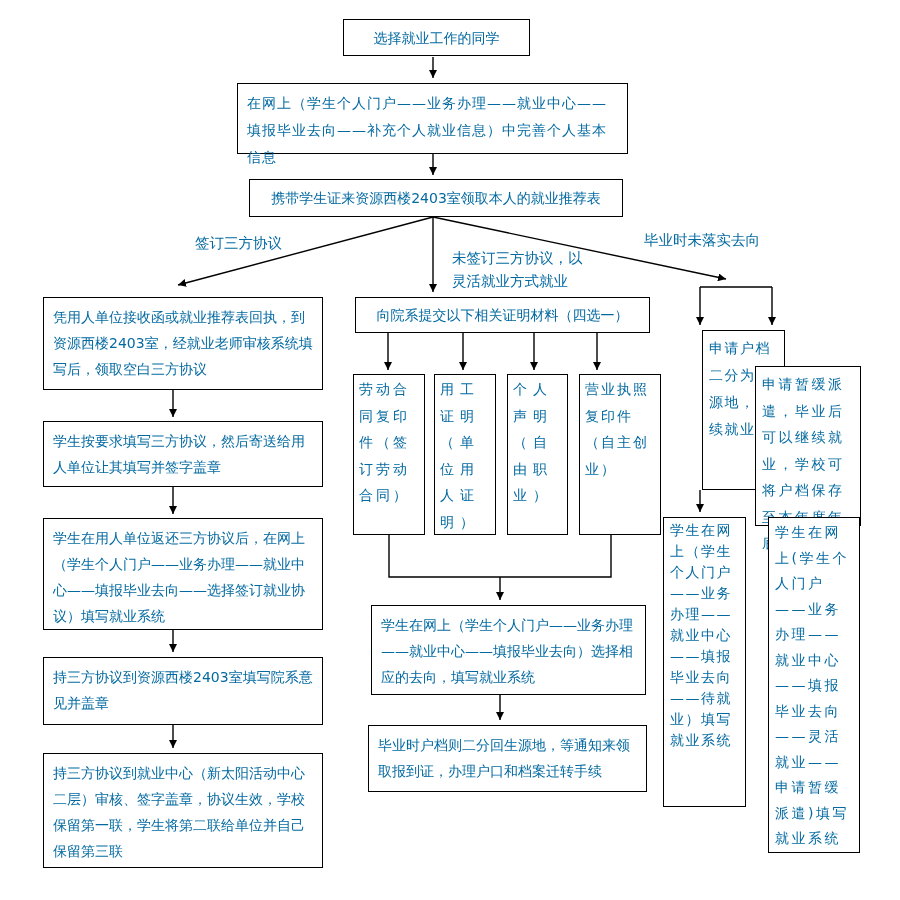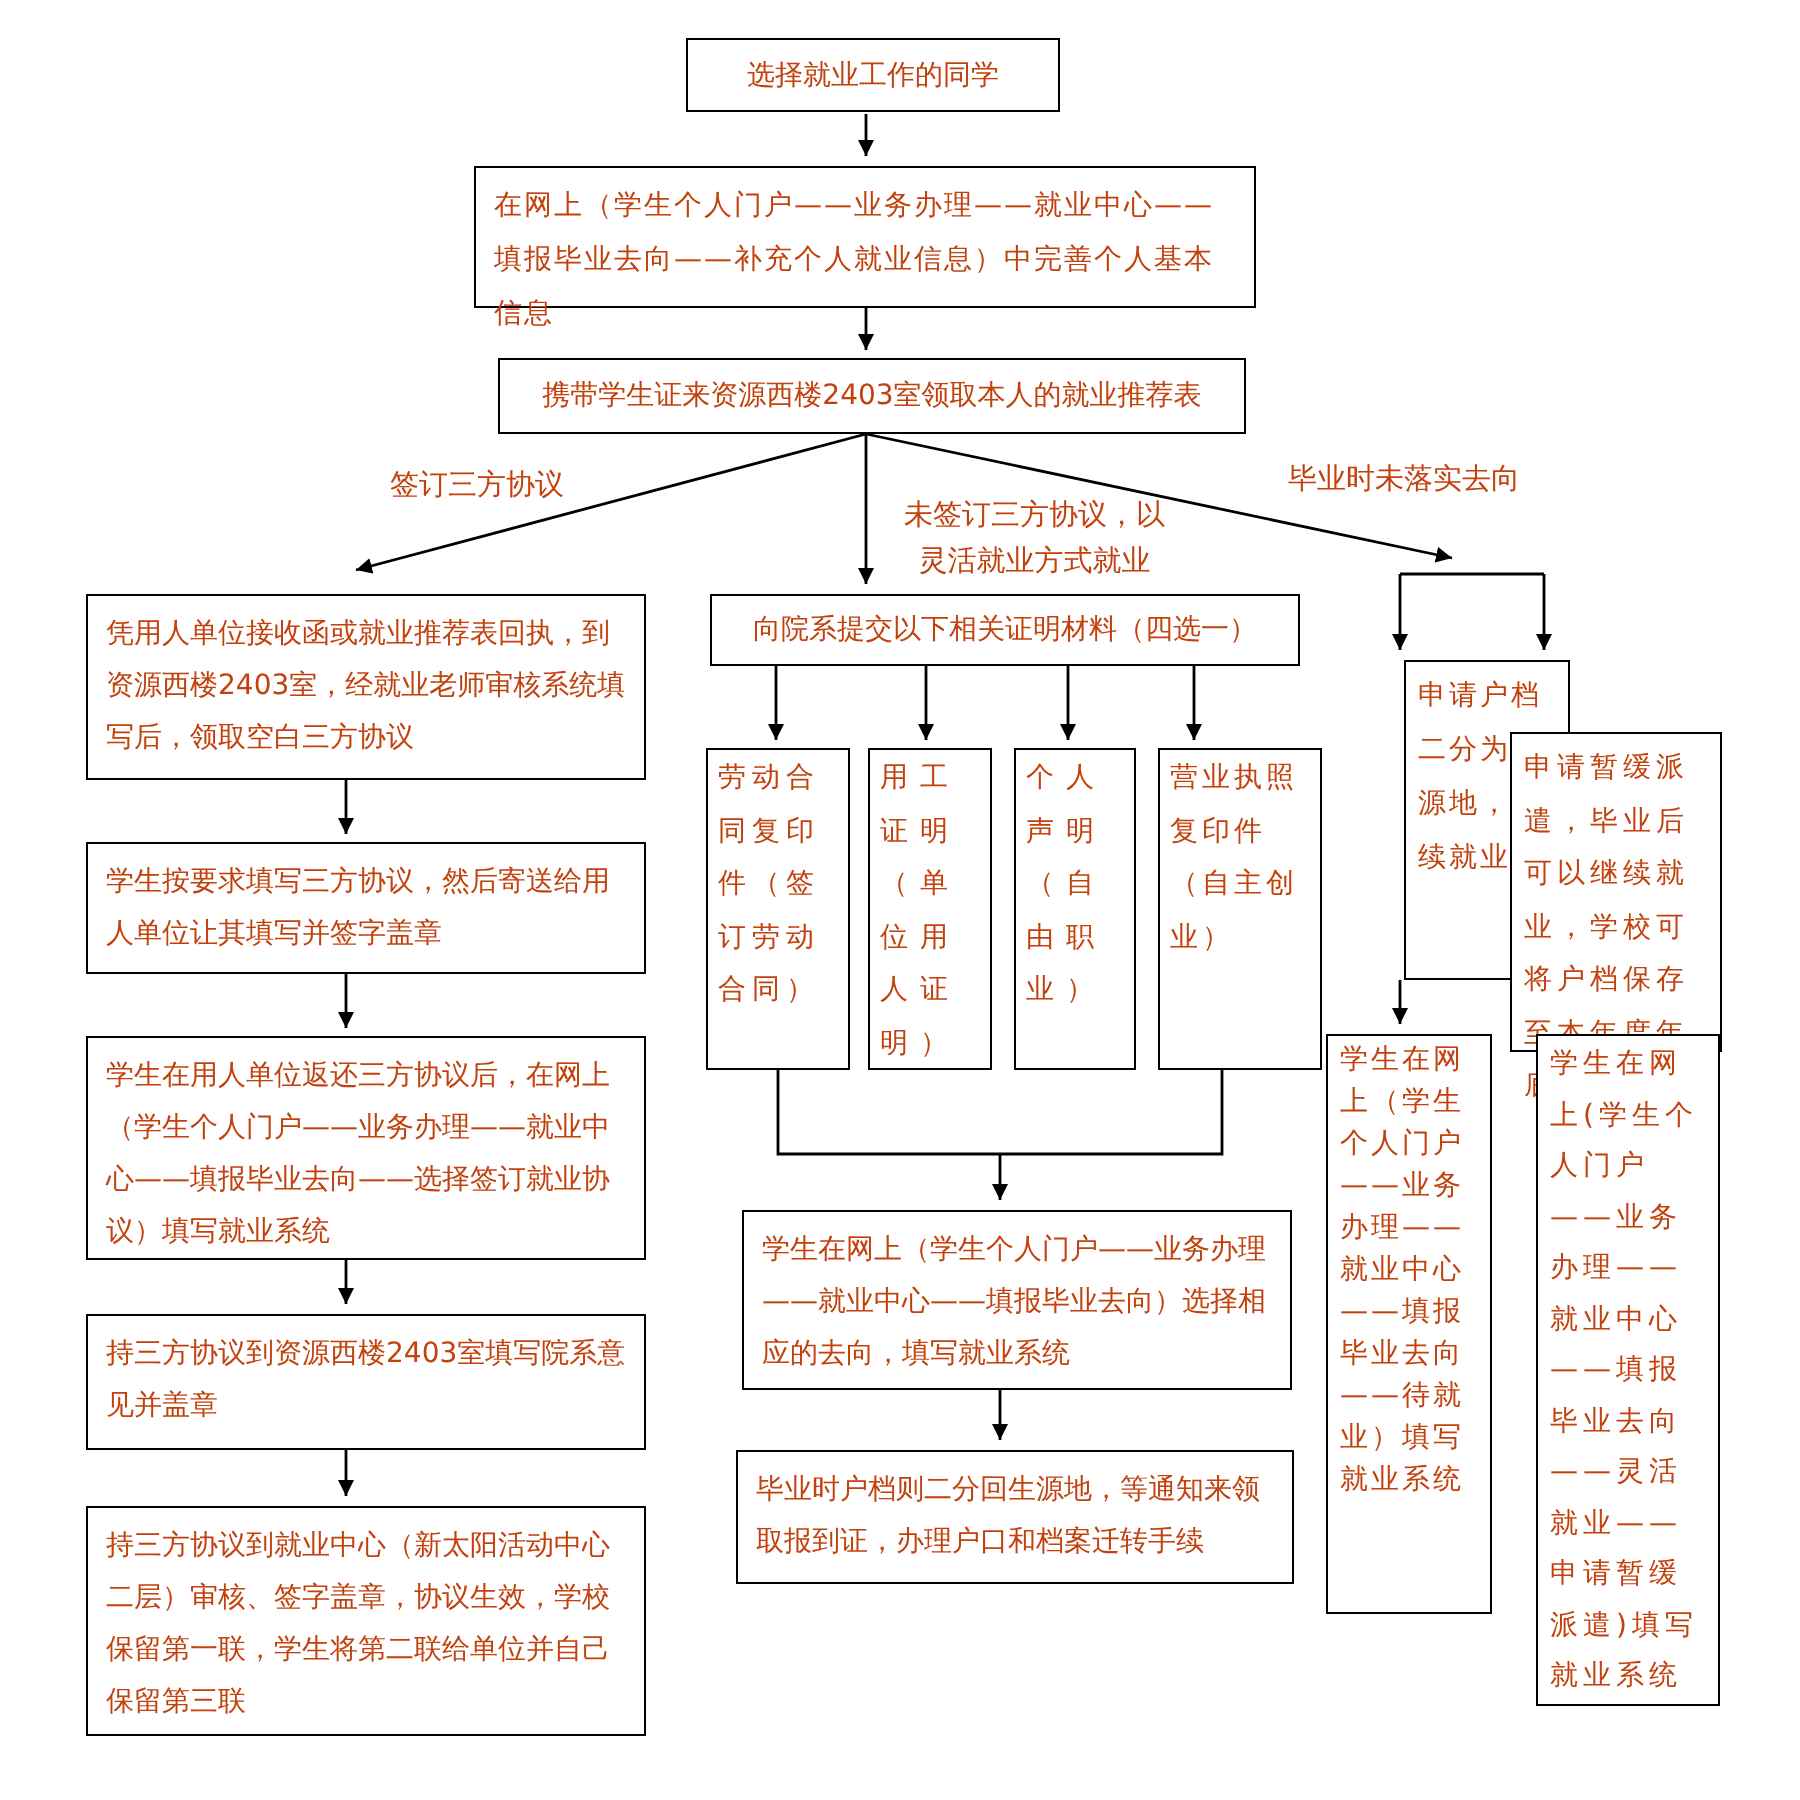--- a/index.html
+++ b/index.html
@@ -1,19 +1,19 @@
 <!DOCTYPE html>
 <html><head>
 <meta charset="utf-8">
 <style>
   html,body{margin:0;padding:0;background:#ffffff;}
   .canvas{
     position:relative;width:900px;height:900px;background:#ffffff;
     font-family:"DejaVu Sans","Liberation Sans",sans-serif;
-    color:#c2410c;
+    color:#0369a1;
   }
   .connectors{position:absolute;left:0;top:0;}
   .node{
     position:absolute;box-sizing:border-box;background:#fff;
     border:1.5px solid #000;font-size:14px;line-height:26px;
     padding:6px 9px;letter-spacing:0;word-break:break-all;
   }
   .center{display:flex;align-items:center;justify-content:center;text-align:center;padding:0 4px;}
   .vbox{padding:1px 5px;line-height:26.5px;}
   .flabel{position:absolute;font-size:14.5px;line-height:23px;white-space:pre-line;margin-left:12px;}
@@ -61,21 +61,21 @@
     </g>
   </svg>
 
   <div class="node center" style="left:343px;top:19px;width:187px;height:37px;">选择就业工作的同学</div>
 
   <div class="node" style="left:237px;top:83px;width:391px;height:71px;letter-spacing:1px;line-height:27px;">在网上（学生个人门户——业务办理——就业中心——填报毕业去向——补充个人就业信息）中完善个人基本信息</div>
 
   <div class="node center" style="left:249px;top:179px;width:374px;height:38px;">携带学生证来资源西楼2403室领取本人的就业推荐表</div>
 
   <div class="flabel" style="left:183px;top:232px;">签订三方协议</div>
-  <div class="flabel" style="left:440px;top:247px;text-align:center;">未签订三方协议，以
+  <div class="flabel" style="left:440px;top:247px;">未签订三方协议，以
 灵活就业方式就业</div>
   <div class="flabel" style="left:632px;top:229px;text-align:right;">毕业时未落实去向</div>
 
   <div class="node" style="left:43px;top:297px;width:280px;height:93px;">凭用人单位接收函或就业推荐表回执，到资源西楼2403室，经就业老师审核系统填写后，领取空白三方协议</div>
   <div class="node" style="left:43px;top:421px;width:280px;height:66px;">学生按要求填写三方协议，然后寄送给用人单位让其填写并签字盖章</div>
   <div class="node" style="left:43px;top:518px;width:280px;height:112px;">学生在用人单位返还三方协议后，在网上（学生个人门户——业务办理——就业中心——填报毕业去向——选择签订就业协议）填写就业系统</div>
   <div class="node" style="left:43px;top:657px;width:280px;height:68px;">持三方协议到资源西楼2403室填写院系意见并盖章</div>
   <div class="node center" style="left:355px;top:297px;width:295px;height:36px;">向院系提交以下相关证明材料（四选一）</div>
 
   <div class="node" style="left:43px;top:753px;width:280px;height:115px;">持三方协议到就业中心（新太阳活动中心二层）审核、签字盖章，协议生效，学校保留第一联，学生将第二联给单位并自己保留第三联</div>

